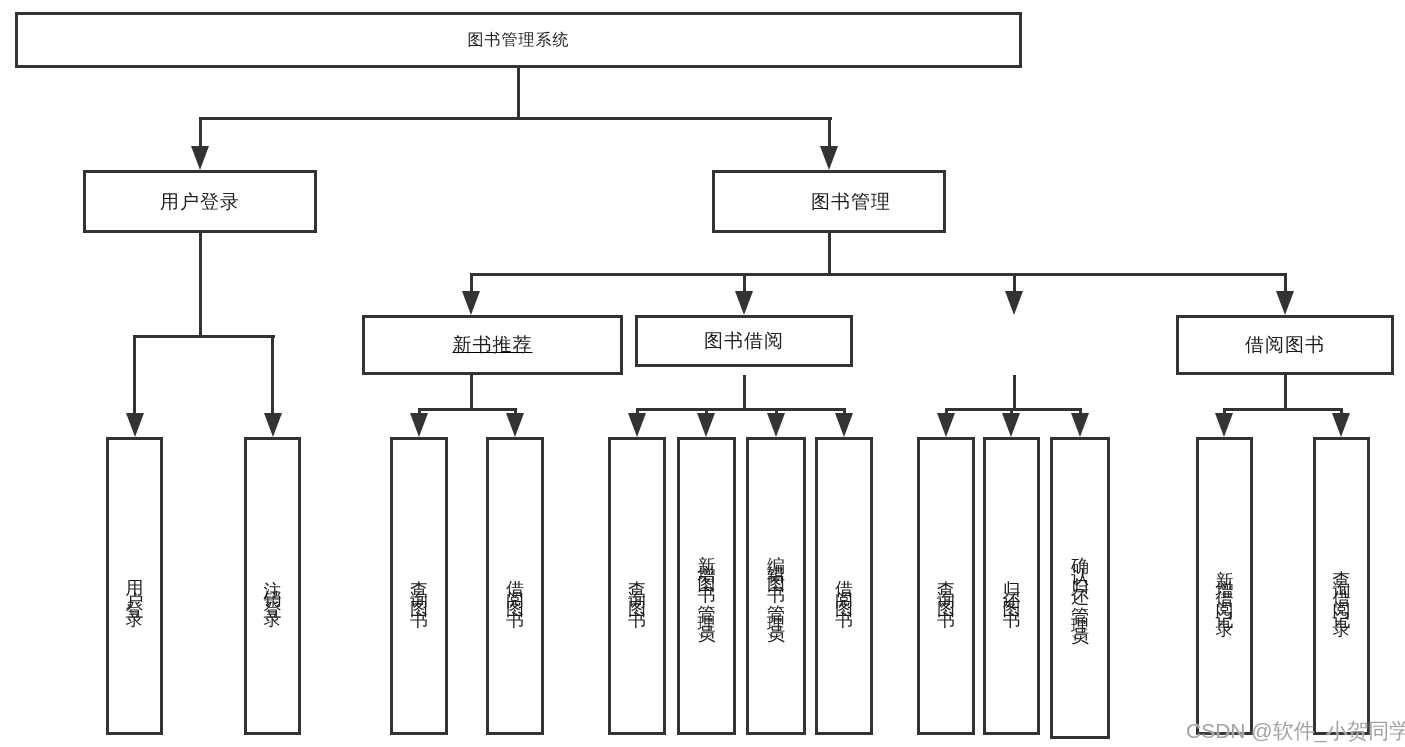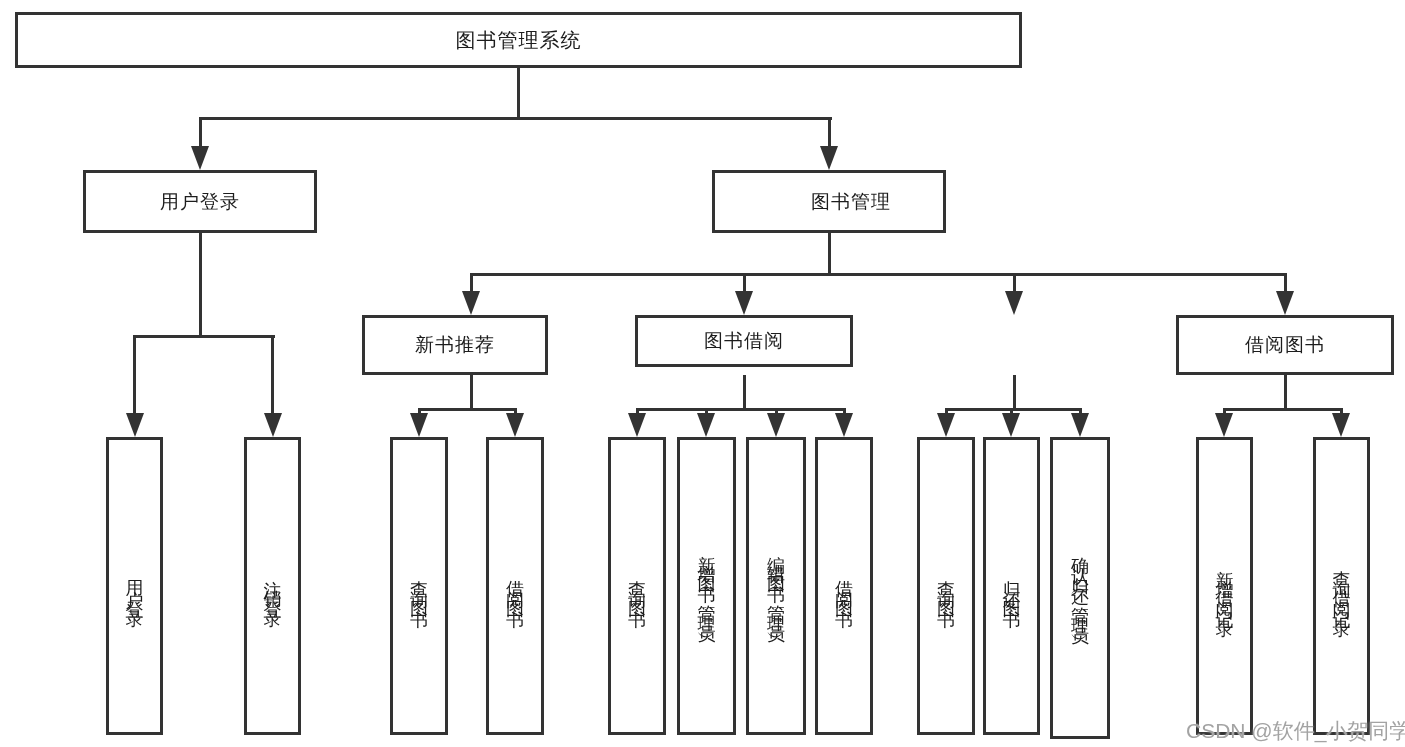--- a/index.html
+++ b/index.html
@@ -25,21 +25,21 @@
     display: flex;
     align-items: center;
     justify-content: center;
   }
   .box .label {
     font-size: 19px;
     color: var(--text);
     letter-spacing: 1px;
     white-space: nowrap;
   }
-  .box .label.big { font-size: 20px; text-align: center; }
+  .box .label.big { font-size: 16px; text-align: center; }
   .vbox {
     position: absolute;
     background: var(--bg);
     border: 3px solid var(--line);
     display: flex;
     align-items: center;
     justify-content: center;
   }
   .vbox .vlabel {
     writing-mode: vertical-rl;
@@ -110,21 +110,21 @@
   <div class="hline" style="left:470px; top:273px; width:817px;"></div>
   <div class="vline" style="left:470px; top:273px; height:20px;"></div>
   <div class="arrow" style="left:462px; top:291px;"></div>
   <div class="vline" style="left:743px; top:273px; height:20px;"></div>
   <div class="arrow" style="left:735px; top:291px;"></div>
   <div class="vline" style="left:1013px; top:273px; height:20px;"></div>
   <div class="arrow" style="left:1005px; top:291px;"></div>
   <div class="vline" style="left:1284px; top:273px; height:20px;"></div>
   <div class="arrow" style="left:1276px; top:291px;"></div>
 
-  <div class="box" style="left:362px; top:315px; width:186px; height:60px;">
+  <div class="box" style="left:362px; top:315px; width:261px; height:60px;text-decoration:underline;">
     <span class="label">新书推荐</span>
   </div>
   <div class="box" style="left:635px; top:315px; width:218px; height:52px;">
     <span class="label">图书借阅</span>
   </div>
   <div class="box" style="left:1176px; top:315px; width:218px; height:60px;">
     <span class="label">借阅图书</span>
   </div>
 
   <div class="vline" style="left:470px; top:375px; height:35px;"></div>

